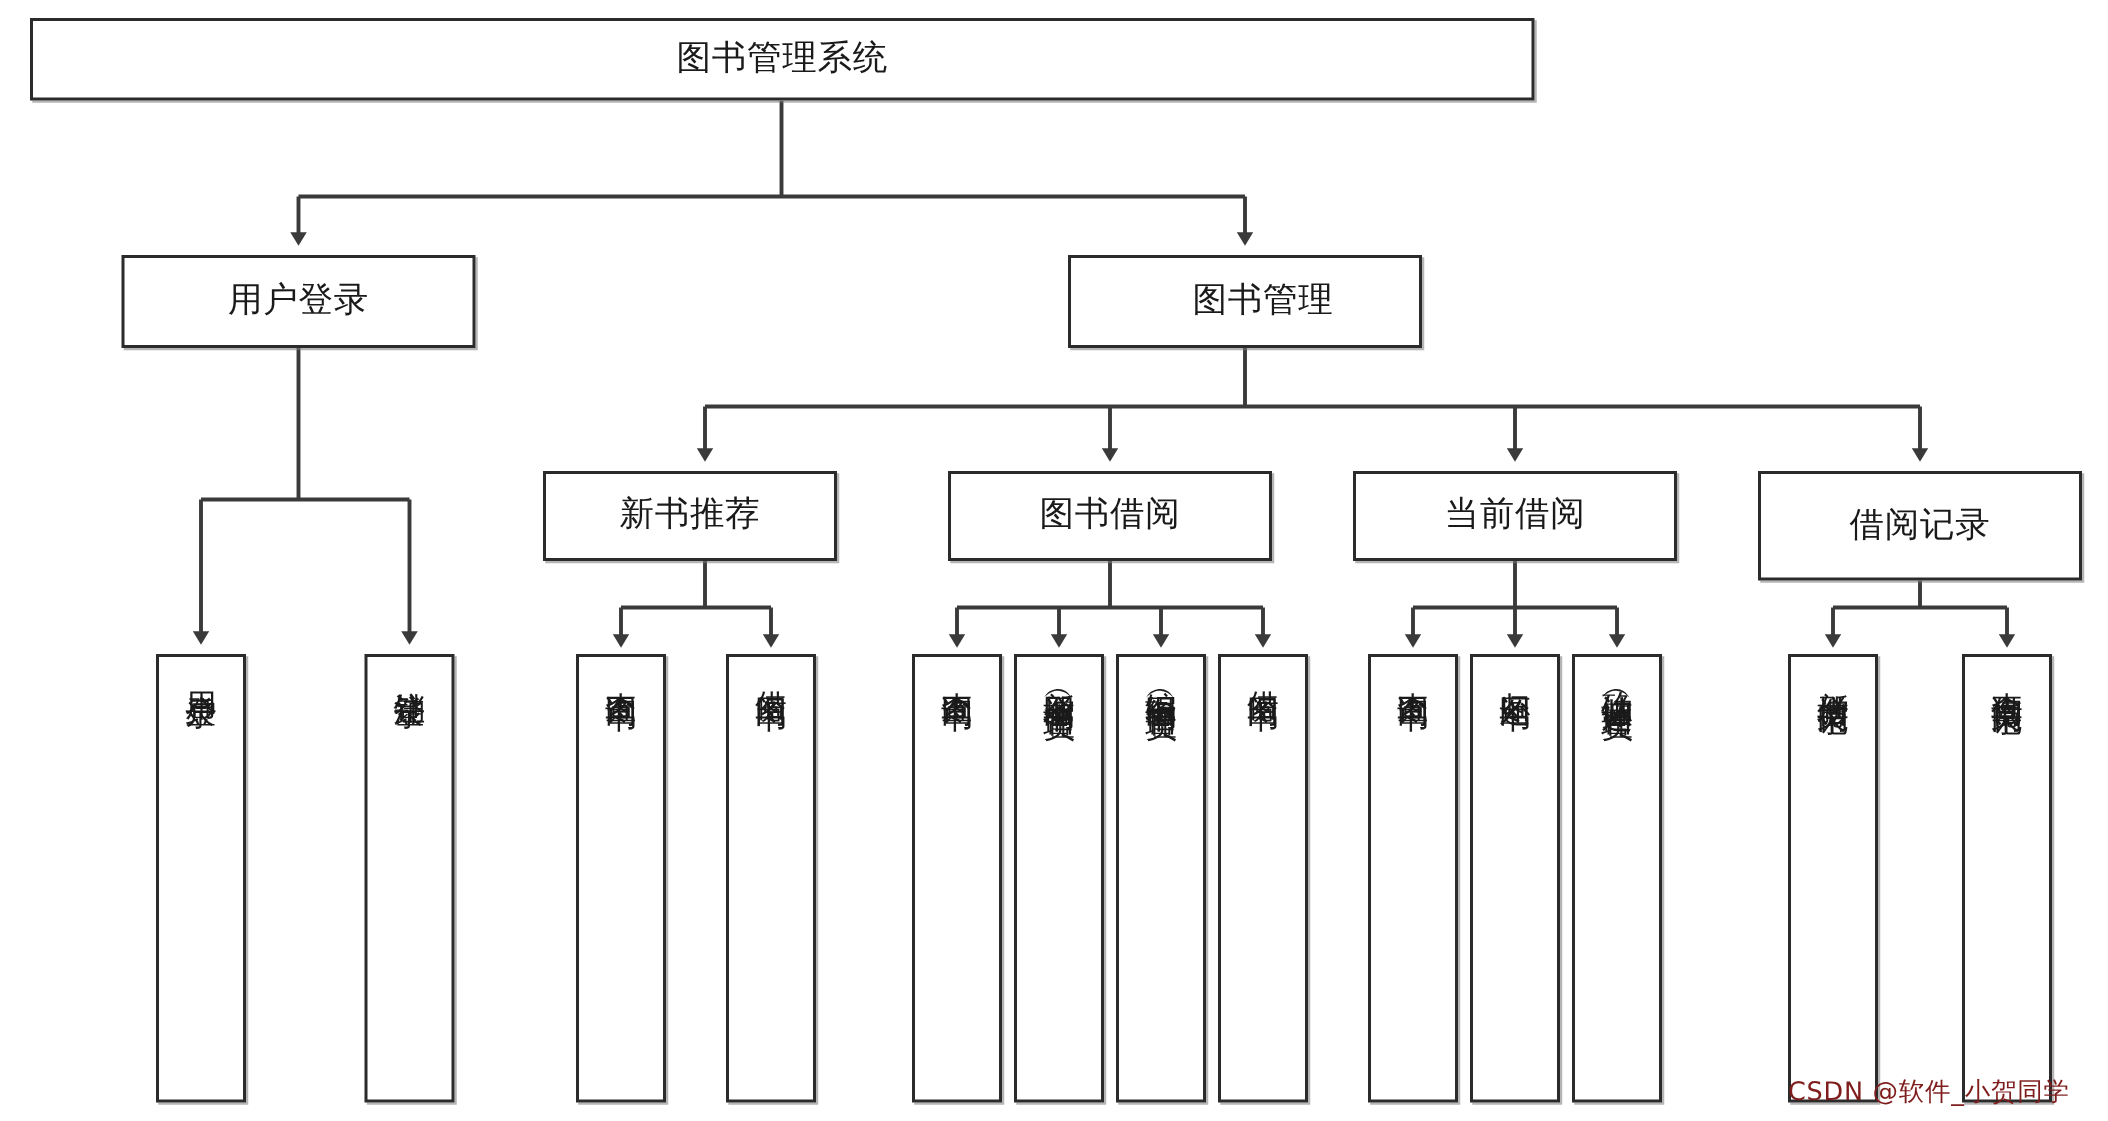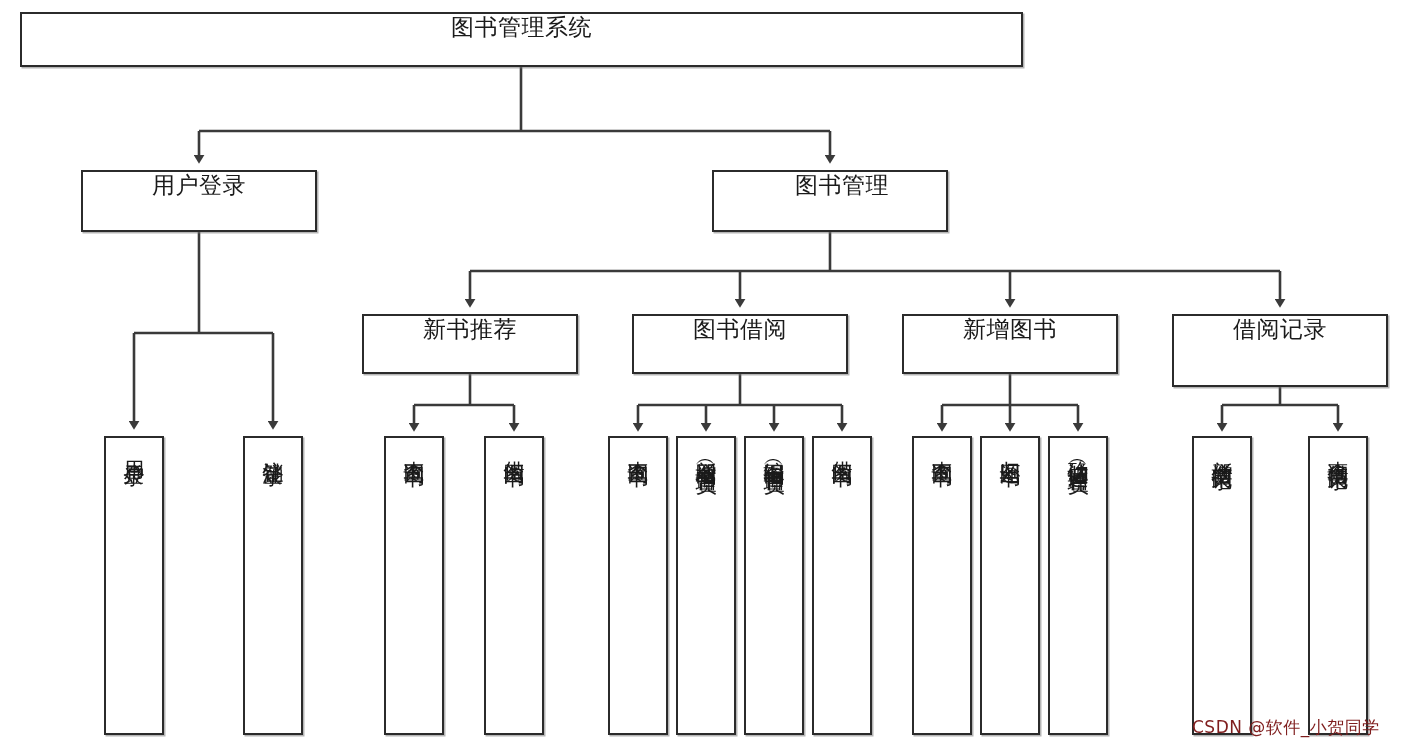--- a/index.html
+++ b/index.html
@@ -26,20 +26,21 @@
     height: 747px;
     pointer-events: none;
   }
   .node {
     position: absolute;
     box-sizing: border-box;
     background: #ffffff;
     border: 2px solid #2b2b2b;
     box-shadow: 1.5px 1.5px 0 0 rgba(120,120,120,0.55);
     display: flex;
+    align-items: center;
     justify-content: center;
     color: #1a1a1a;
     z-index: 2;
   }
   .node-label {
     display: block;
     text-align: center;
     line-height: 1.18;
     letter-spacing: 0.5px;
     white-space: nowrap;
@@ -135,28 +136,28 @@
     <span class="node-label">图书管理系统</span>
   </div>
 
   <div class="node horiz" style="left:81px; top:170px; width:236px; height:62px;">
     <span class="node-label">用户登录</span>
   </div>
   <div class="node horiz" style="left:712px; top:170px; width:236px; height:62px;padding-left:24px;">
     <span class="node-label">图书管理</span>
   </div>
 
-  <div class="node horiz" style="left:362px; top:314px; width:216px; height:60px;">
+  <div class="node horiz" style="left:362px; top:314px; width:196px; height:60px;">
     <span class="node-label">新书推荐</span>
   </div>
   <div class="node horiz" style="left:632px; top:314px; width:216px; height:60px;">
     <span class="node-label">图书借阅</span>
   </div>
   <div class="node horiz" style="left:902px; top:314px; width:216px; height:60px;">
-    <span class="node-label">新增图书</span>
+    <span class="node-label">当前借阅</span>
   </div>
   <div class="node horiz" style="left:1172px; top:314px; width:216px; height:73px;">
     <span class="node-label">借阅记录</span>
   </div>
 
   <div class="node vert" style="left:104px; top:436px; width:60px; height:299px;">
     <span class="node-label">用户登录</span>
   </div>
   <div class="node vert" style="left:243px; top:436px; width:60px; height:299px;">
     <span class="node-label">注销登录</span>

